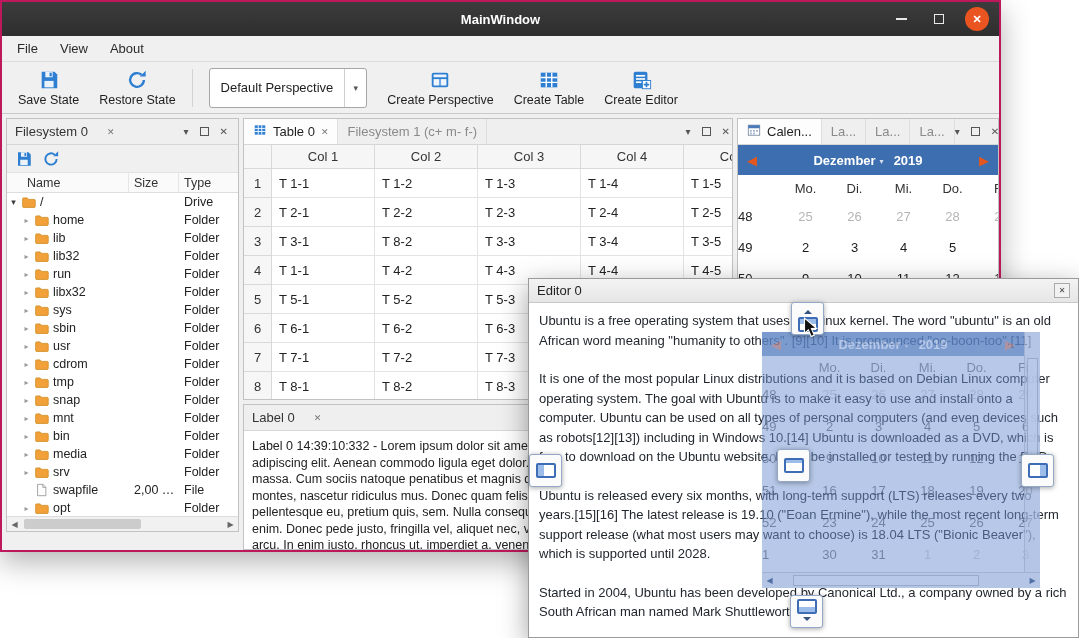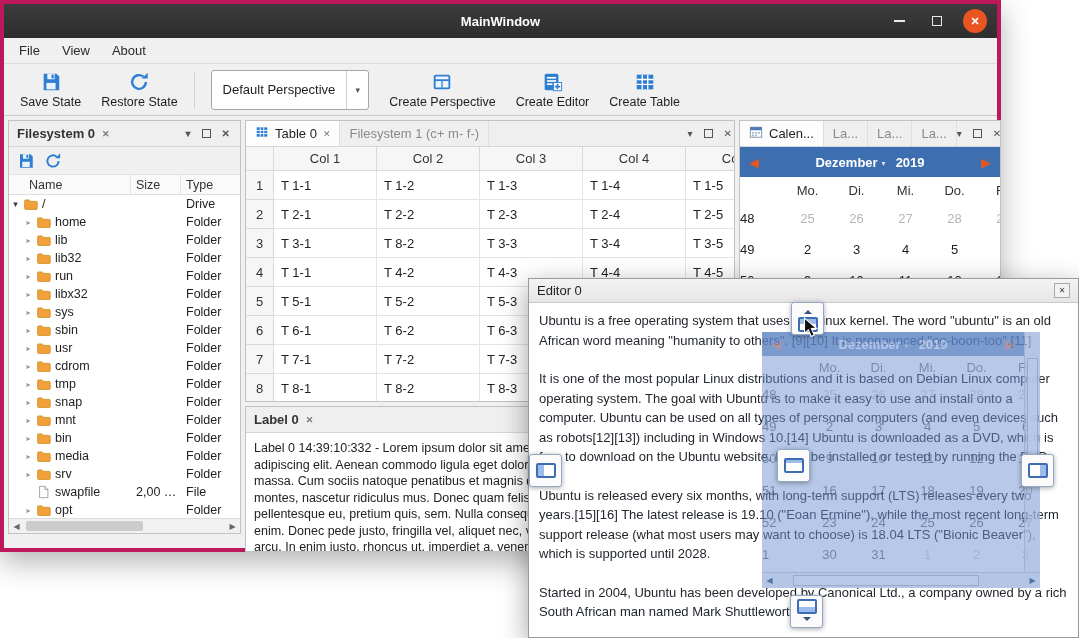--- a/index.html
+++ b/index.html
@@ -1,20 +1,20 @@
 <!DOCTYPE html>
 <html><head>
 <meta charset="utf-8">
 <style>
   *{margin:0;padding:0;box-sizing:border-box;}
   html,body{background:#ffffff;font-family:"Liberation Sans",sans-serif;}
   #stage{position:relative;width:1079px;height:638px;background:#fff;overflow:hidden;font-family:"Liberation Sans",sans-serif;}
 
   
-  .main-window{position:absolute;left:0;top:0;width:1001px;height:552px;background:#f0f0f0;border:4px solid #be185d;box-shadow:0 10px 28px rgba(0,0,0,.30);}
+  .main-window{position:absolute;left:0;top:0;width:1001px;height:552px;background:#f0f0f0;border:2px solid #be185d;box-shadow:0 10px 28px rgba(0,0,0,.30);}
   .titlebar{height:34px;background:linear-gradient(#3c3c3c,#2e2e2e);display:flex;align-items:center;position:relative;}
   .win-title{position:absolute;left:0;right:0;text-align:center;color:#fff;font-weight:bold;font-size:13px;}
   .winbtns{margin-left:auto;display:flex;align-items:center;gap:14px;padding-right:10px;position:relative;z-index:1;}
   .wb{width:24px;height:24px;display:flex;align-items:center;justify-content:center;cursor:default;}
   .glyph-min{width:11px;height:2px;background:#e9e9e9;display:block;}
   .glyph-max{width:10px;height:10px;border:1.5px solid #e9e9e9;display:block;}
   .wb.close{border-radius:50%;background:#E95420;color:#fff;font-size:11px;font-weight:bold;}
 
   .menubar{height:26px;background:#f0f0f0;border-bottom:1px solid #dcdcdc;display:flex;align-items:center;padding:0 4px;font-size:13px;color:#2b2b2b;}
   .menu-item{padding:4px 11px;}
@@ -23,21 +23,21 @@
   .tbtn{display:flex;flex-direction:column;align-items:center;justify-content:center;gap:2px;padding:3px 10px;font-size:12.5px;color:#1e1e1e;}
   .tbtn svg{width:22px;height:22px;display:block;}
   .tb-sep{width:1px;height:38px;background:#d2d2d2;margin:0 6px;}
   .combo{height:40px;min-width:146px;background:#fff;border:1px solid #a6a6a6;border-radius:3px;display:flex;align-items:center;margin:0 10px;}
   .combo-text{padding:0 11px;font-size:13px;color:#1e1e1e;flex:1;}
   .combo-arrow{width:22px;align-self:stretch;border-left:1px solid #cfcfcf;display:flex;align-items:center;justify-content:center;color:#555;font-size:9px;}
 
   
   .dock{position:absolute;background:#fff;border:1px solid #c2c2c2;overflow:hidden;}
   .dock-titlebar,.tabbar{height:26px;background:#efefef;border-bottom:1px solid #d6d6d6;display:flex;align-items:center;font-size:13px;color:#333;}
-  .dock-titlebar{padding:0 8px;gap:7px;font-weight:bold;}
+  .dock-titlebar{padding:0 8px;gap:19px;}
   .dock-controls{margin-left:auto;display:flex;align-items:center;gap:11px;color:#555;padding-right:2px;}
   .ctrl{font-size:10px;line-height:1;color:#555;}
   .float-glyph{width:9px;height:9px;border:1.5px solid #555;display:block;}
   .tab{display:flex;align-items:center;gap:6px;padding:0 9px;color:#8a8a8a;border-right:1px solid #dedede;height:100%;}
   .tab.active{background:#fdfdfd;color:#1f1f1f;}
   .tab svg{width:14px;height:14px;}
   .tab-close{font-size:9px;color:#777;}
 
   
   .fs-toolbar{height:28px;display:flex;align-items:center;gap:9px;padding:0 8px;background:#f0f0f0;border-bottom:1px solid #e2e2e2;}
@@ -182,40 +182,40 @@
               <rect x="5" y="6" width="14" height="3" fill="#fff" opacity=".92"></rect>
               <rect x="5" y="11" width="6.3" height="7" fill="#fff" opacity=".92"></rect>
               <rect x="12.7" y="11" width="6.3" height="7" fill="#fff" opacity=".92"></rect>
             </svg>
           </span>
         <span>Create Perspective</span>
       </div>
       <div class="tbtn">
         <span>
             <svg viewBox="0 0 24 24">
+              <rect x="3" y="4" width="18" height="16" fill="#2e7fd1"></rect>
+              <g stroke="#fff" stroke-width="1.5">
+                <path d="M3 9.3h18M3 14.6h18M9 4v16M15 4v16" fill="none"></path>
+              </g>
+            </svg>
+          </span>
+        <span>Create Table</span>
+      </div>
+      <div class="tbtn">
+        <span>
+            <svg viewBox="0 0 24 24">
               <rect x="4" y="3" width="15" height="18" rx="2" fill="#2e7fd1"></rect>
               <rect x="6.5" y="6.5" width="10" height="1.8" fill="#fff"></rect>
               <rect x="6.5" y="10" width="10" height="1.8" fill="#fff"></rect>
               <rect x="6.5" y="13.5" width="6" height="1.8" fill="#fff"></rect>
               <rect x="13.5" y="12.5" width="9" height="9" fill="#fff" stroke="#2e7fd1"></rect>
               <path d="M18 14v6M15 17h6" stroke="#2e7fd1" stroke-width="1.8"></path>
             </svg>
           </span>
         <span>Create Editor</span>
-      </div>
-      <div class="tbtn">
-        <span>
-            <svg viewBox="0 0 24 24">
-              <rect x="3" y="4" width="18" height="16" fill="#2e7fd1"></rect>
-              <g stroke="#fff" stroke-width="1.5">
-                <path d="M3 9.3h18M3 14.6h18M9 4v16M15 4v16" fill="none"></path>
-              </g>
-            </svg>
-          </span>
-        <span>Create Table</span>
       </div>
     </div>
 
     <div class="dock" style="left:4px;top:116px;width:233px;height:414px;">
       <div class="dock-titlebar">
         <span>Filesystem 0</span>
         <span class="tab-close">✕</span>
         <div class="dock-controls">
           <span class="ctrl">▾</span>
           <span class="float-glyph"></span>

